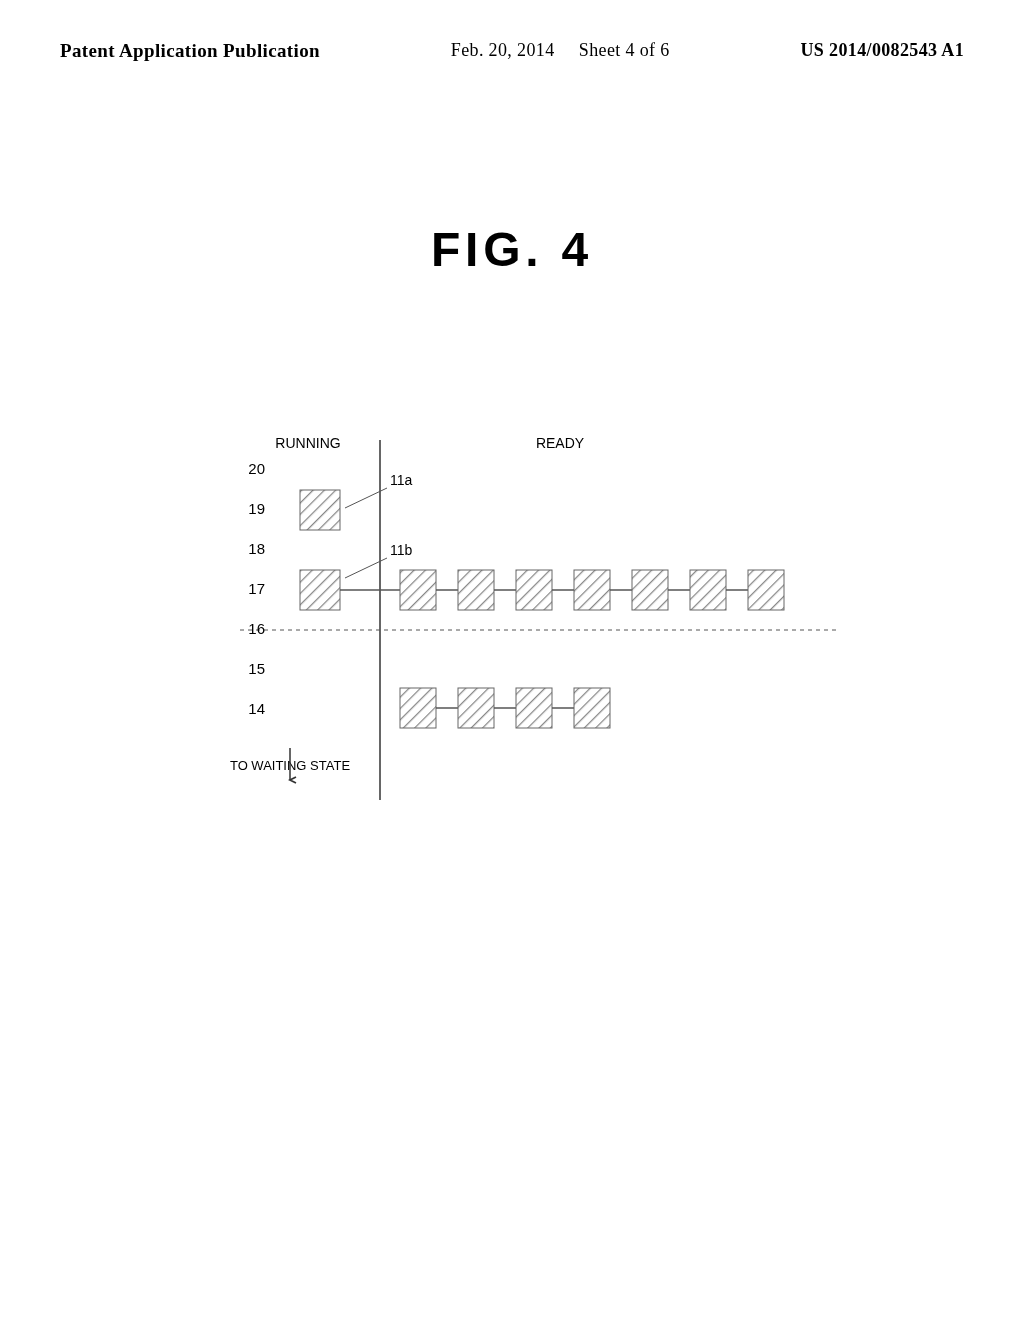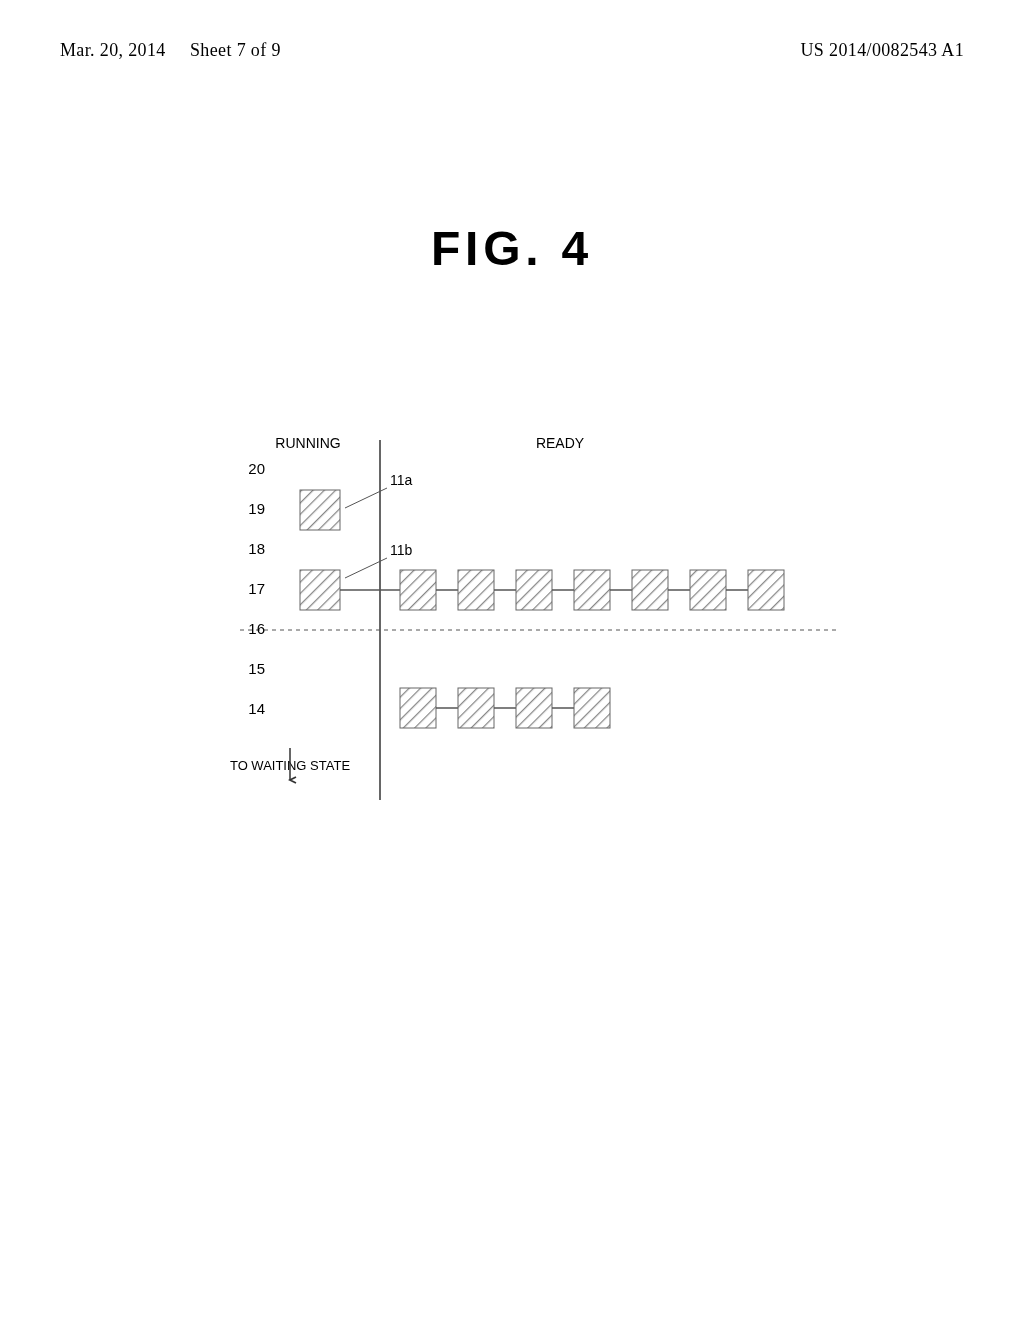--- a/index.html
+++ b/index.html
@@ -26,20 +26,21 @@
       font-size: 19px;
       font-weight: bold;
     }
     .header-center {
       font-size: 18px;
       text-align: center;
     }
     .header-right {
       font-size: 18px;
       text-align: right;
+      font-weight: bold;
     }
 
     
     .fig-title {
       text-align: center;
       margin-top: 160px;
       font-size: 48px;
       letter-spacing: 0.1em;
       font-family: Arial, sans-serif;
       font-weight: bold;
@@ -59,24 +60,25 @@
       width: 100%;
       height: 100%;
     }
 
     
   </style>
 </head>
 <body>
 
 <div class="header">
+  <div class="header-left">Patent Application Publication</div>
   <div class="header-center">
-    <span>Mar. 20, 2014</span>
+    <span>Feb. 20, 2014</span>
     &nbsp;&nbsp;&nbsp;
-    <span>Sheet 7 of 9</span>
+    <span>Sheet 4 of 6</span>
   </div>
   <div class="header-right">US 2014/0082543 A1</div>
 </div>
 
 <div class="fig-title">FIG. 4</div>
 
 <div class="diagram-container">
   <svg class="diagram-svg" viewBox="0 0 680 430" xmlns="http://www.w3.org/2000/svg">
     <defs>
 

